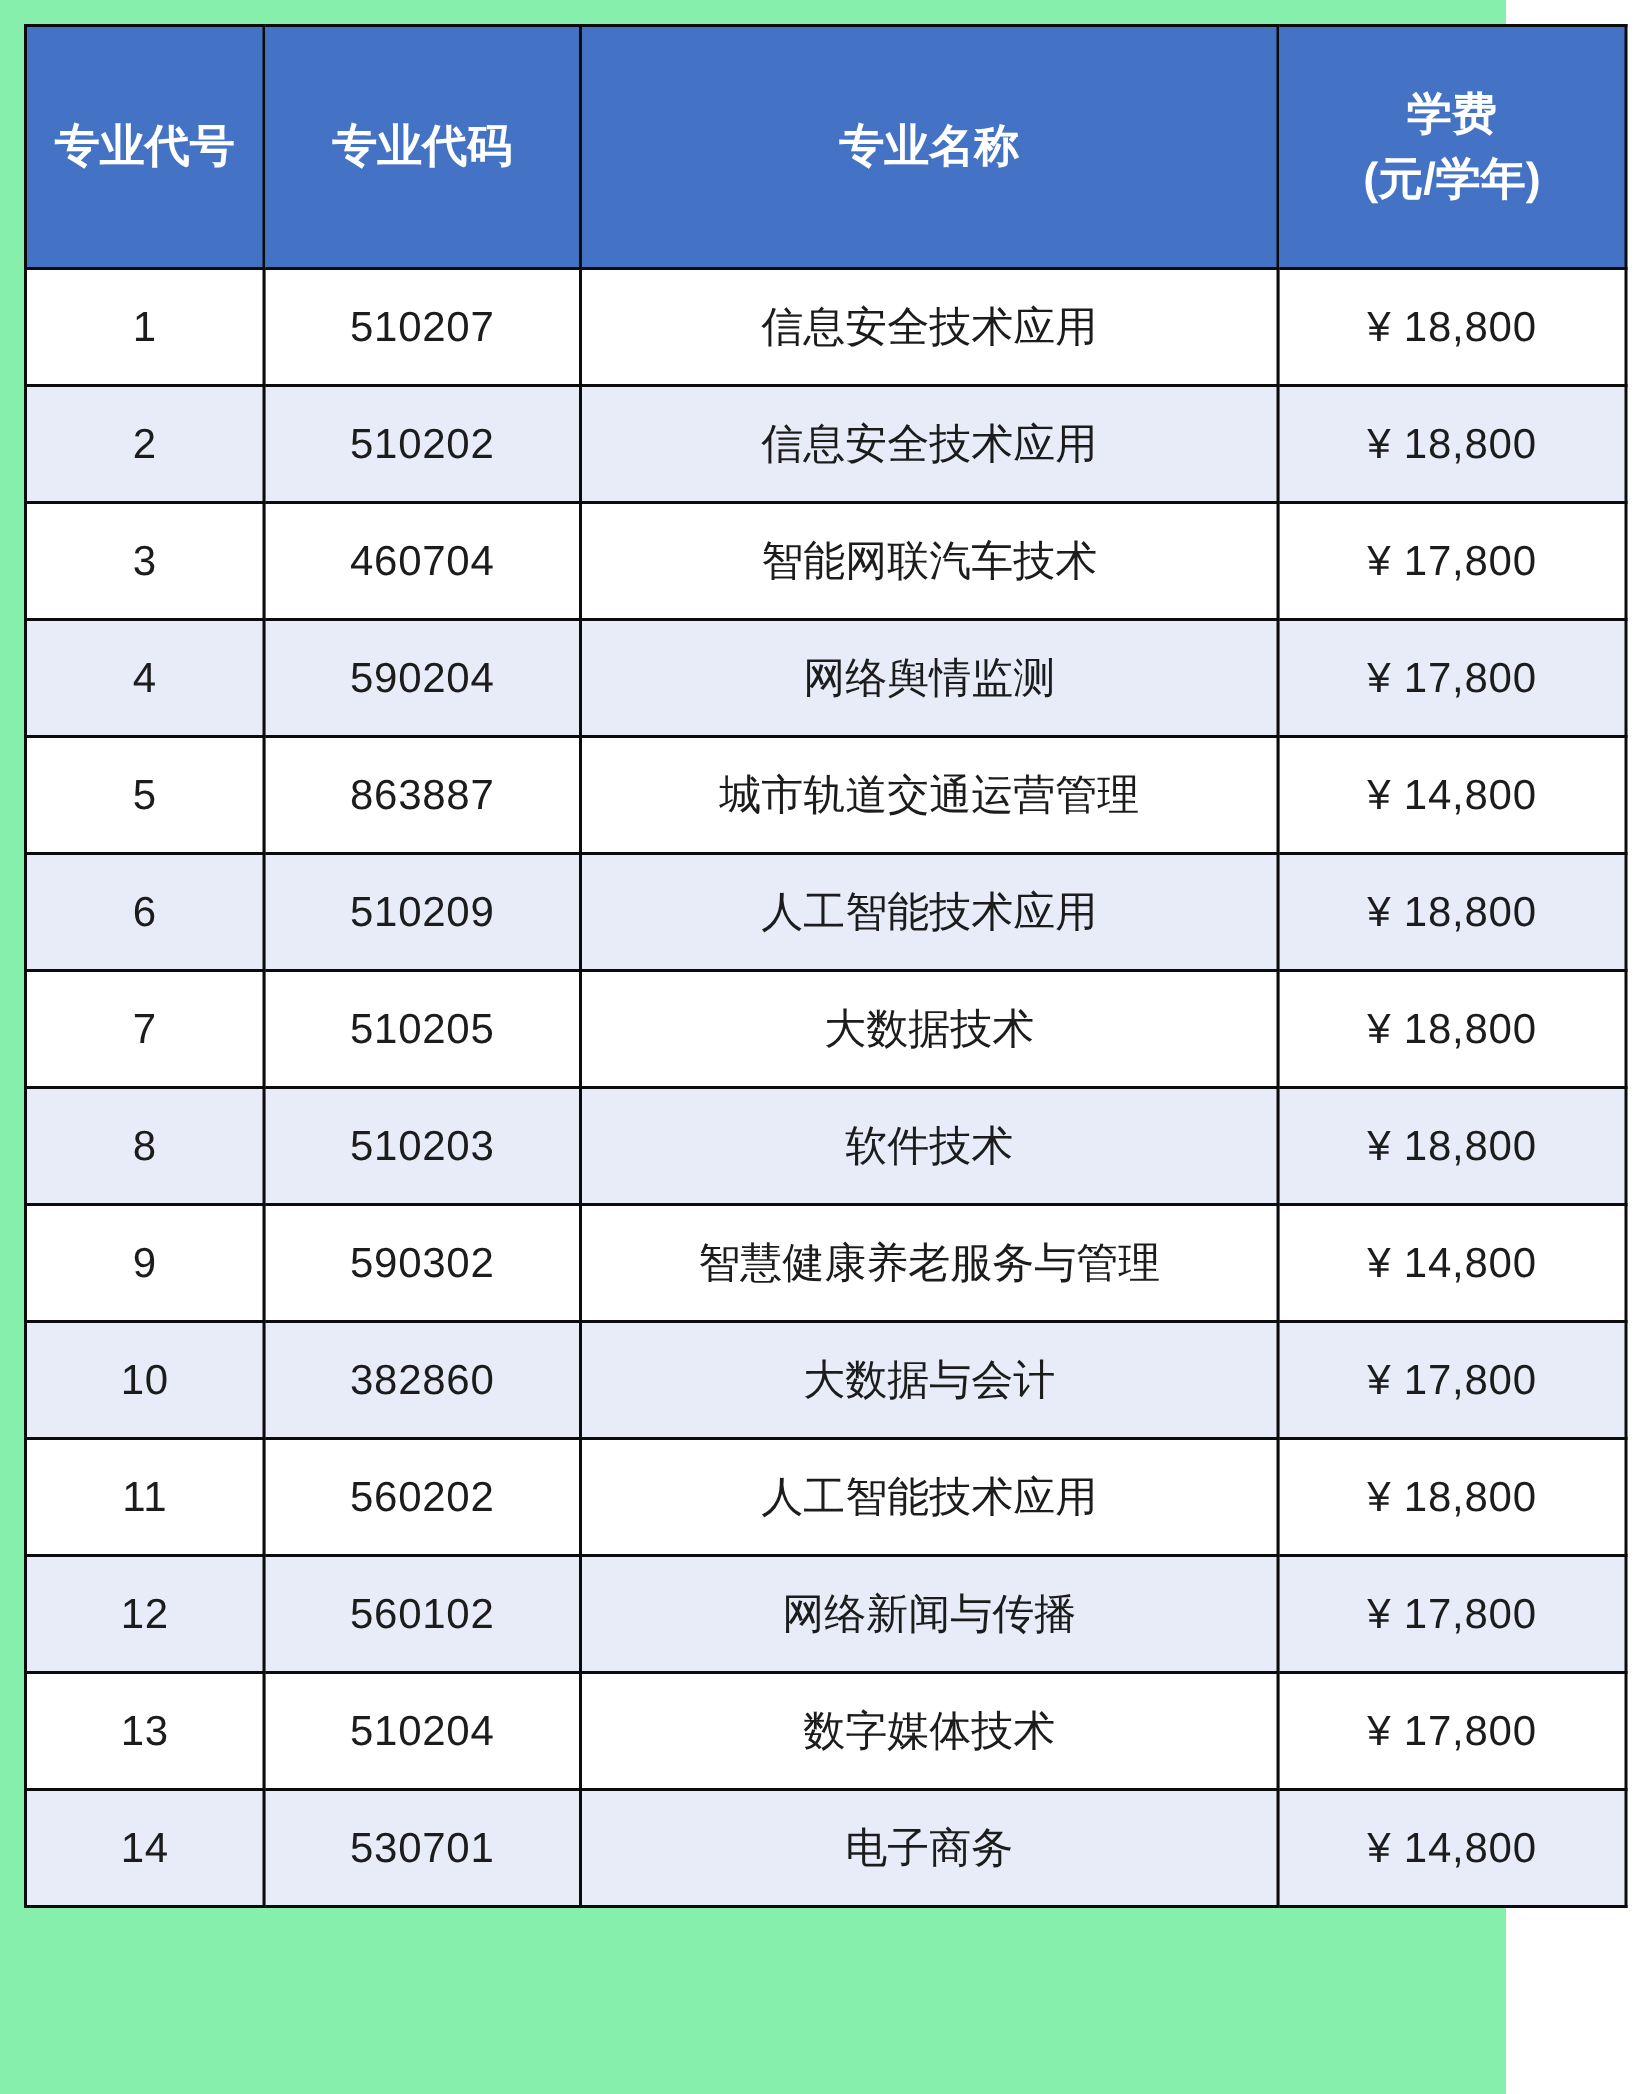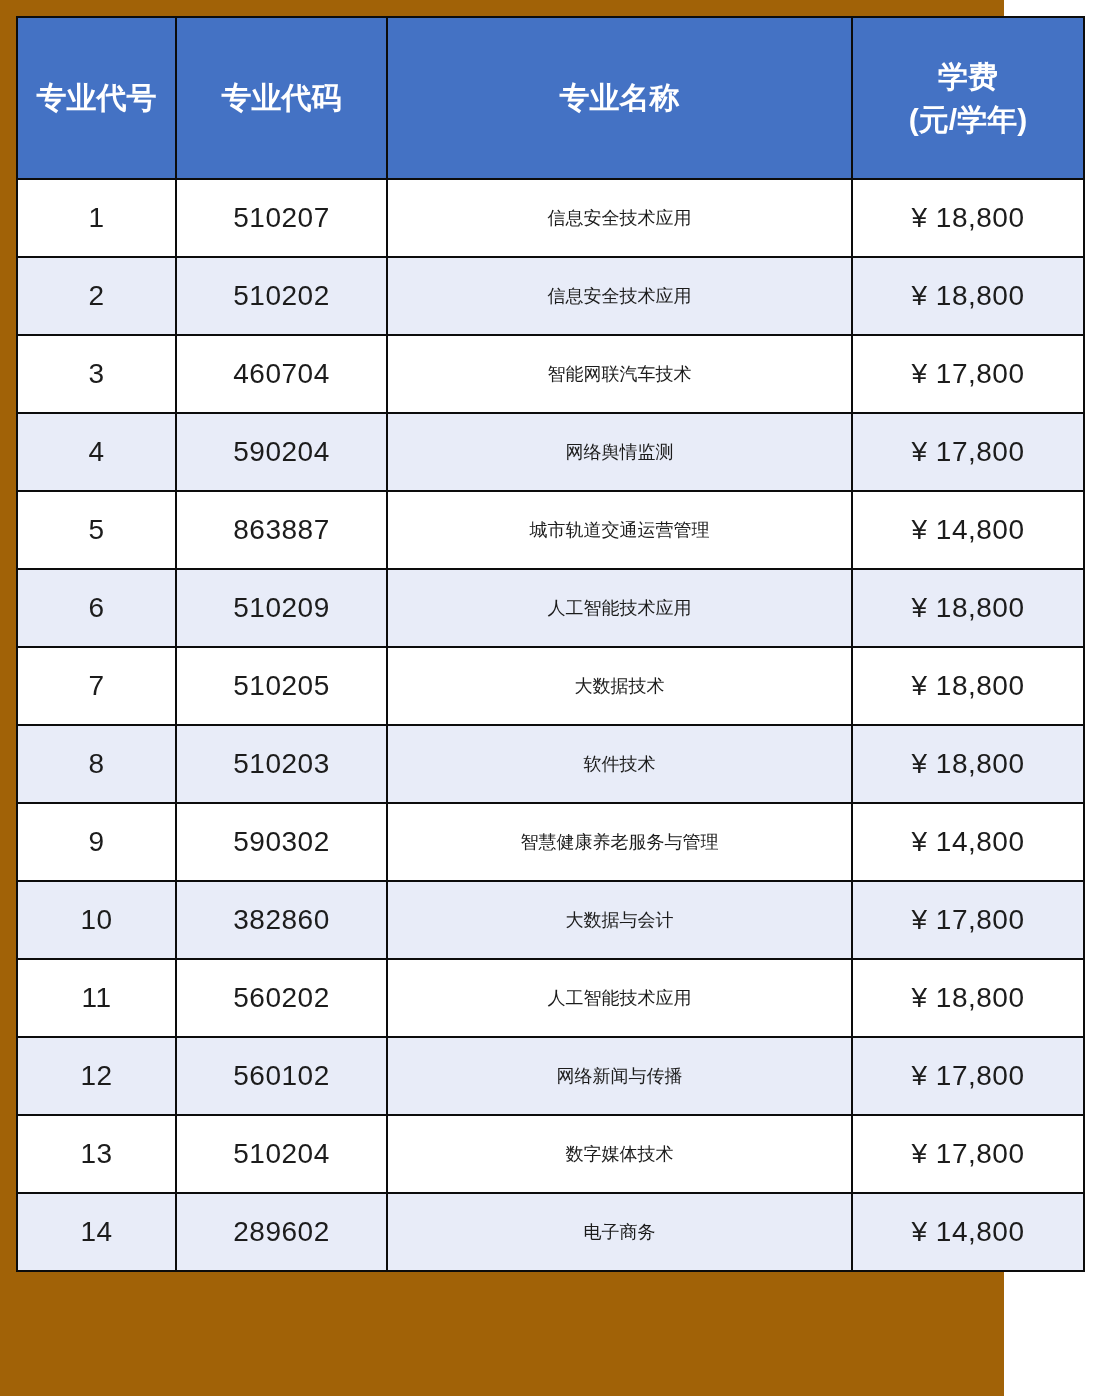--- a/index.html
+++ b/index.html
@@ -4,21 +4,21 @@
 <style>
   html, body {
     margin: 0;
     padding: 0;
     background: #ffffff;
     font-family: "Liberation Sans", "DejaVu Sans", sans-serif;
   }
   .page {
     width: 1004px;
     height: 1396px;
-    background: #a16207;
+    background: #86efac;
     box-sizing: border-box;
     padding: 16px 13px 16px 16px;
   }
   table.fee-table {
     border-collapse: collapse;
     table-layout: fixed;
     width: 1067px;
   }
   table.fee-table th,
   table.fee-table td {
@@ -41,21 +41,21 @@
     font-weight: bold;
     font-size: 30px;
     line-height: 1.45;
   }
   thead th .sub {
     display: block;
     font-size: 30px;
   }
   tbody td {
     height: 76px;
-    font-size: 18px;
+    font-size: 28px;
     color: #1c1c1c;
     background: #ffffff;
   }
   tbody tr.alt td {
     background: #e8ecf8;
   }
   tbody td.num, tbody td.code, tbody td.fee {
     font-size: 28px;
     letter-spacing: 0.5px;
   }
@@ -156,19 +156,19 @@
           <td class="fee">¥ 17,800</td>
         </tr>
         <tr>
           <td class="num">13</td>
           <td class="code">510204</td>
           <td class="name">数字媒体技术</td>
           <td class="fee">¥ 17,800</td>
         </tr>
         <tr class="alt">
           <td class="num">14</td>
-          <td class="code">289602</td>
+          <td class="code">530701</td>
           <td class="name">电子商务</td>
           <td class="fee">¥ 14,800</td>
         </tr>
       </tbody>
   </table>
 </div>
 
 </body></html>

